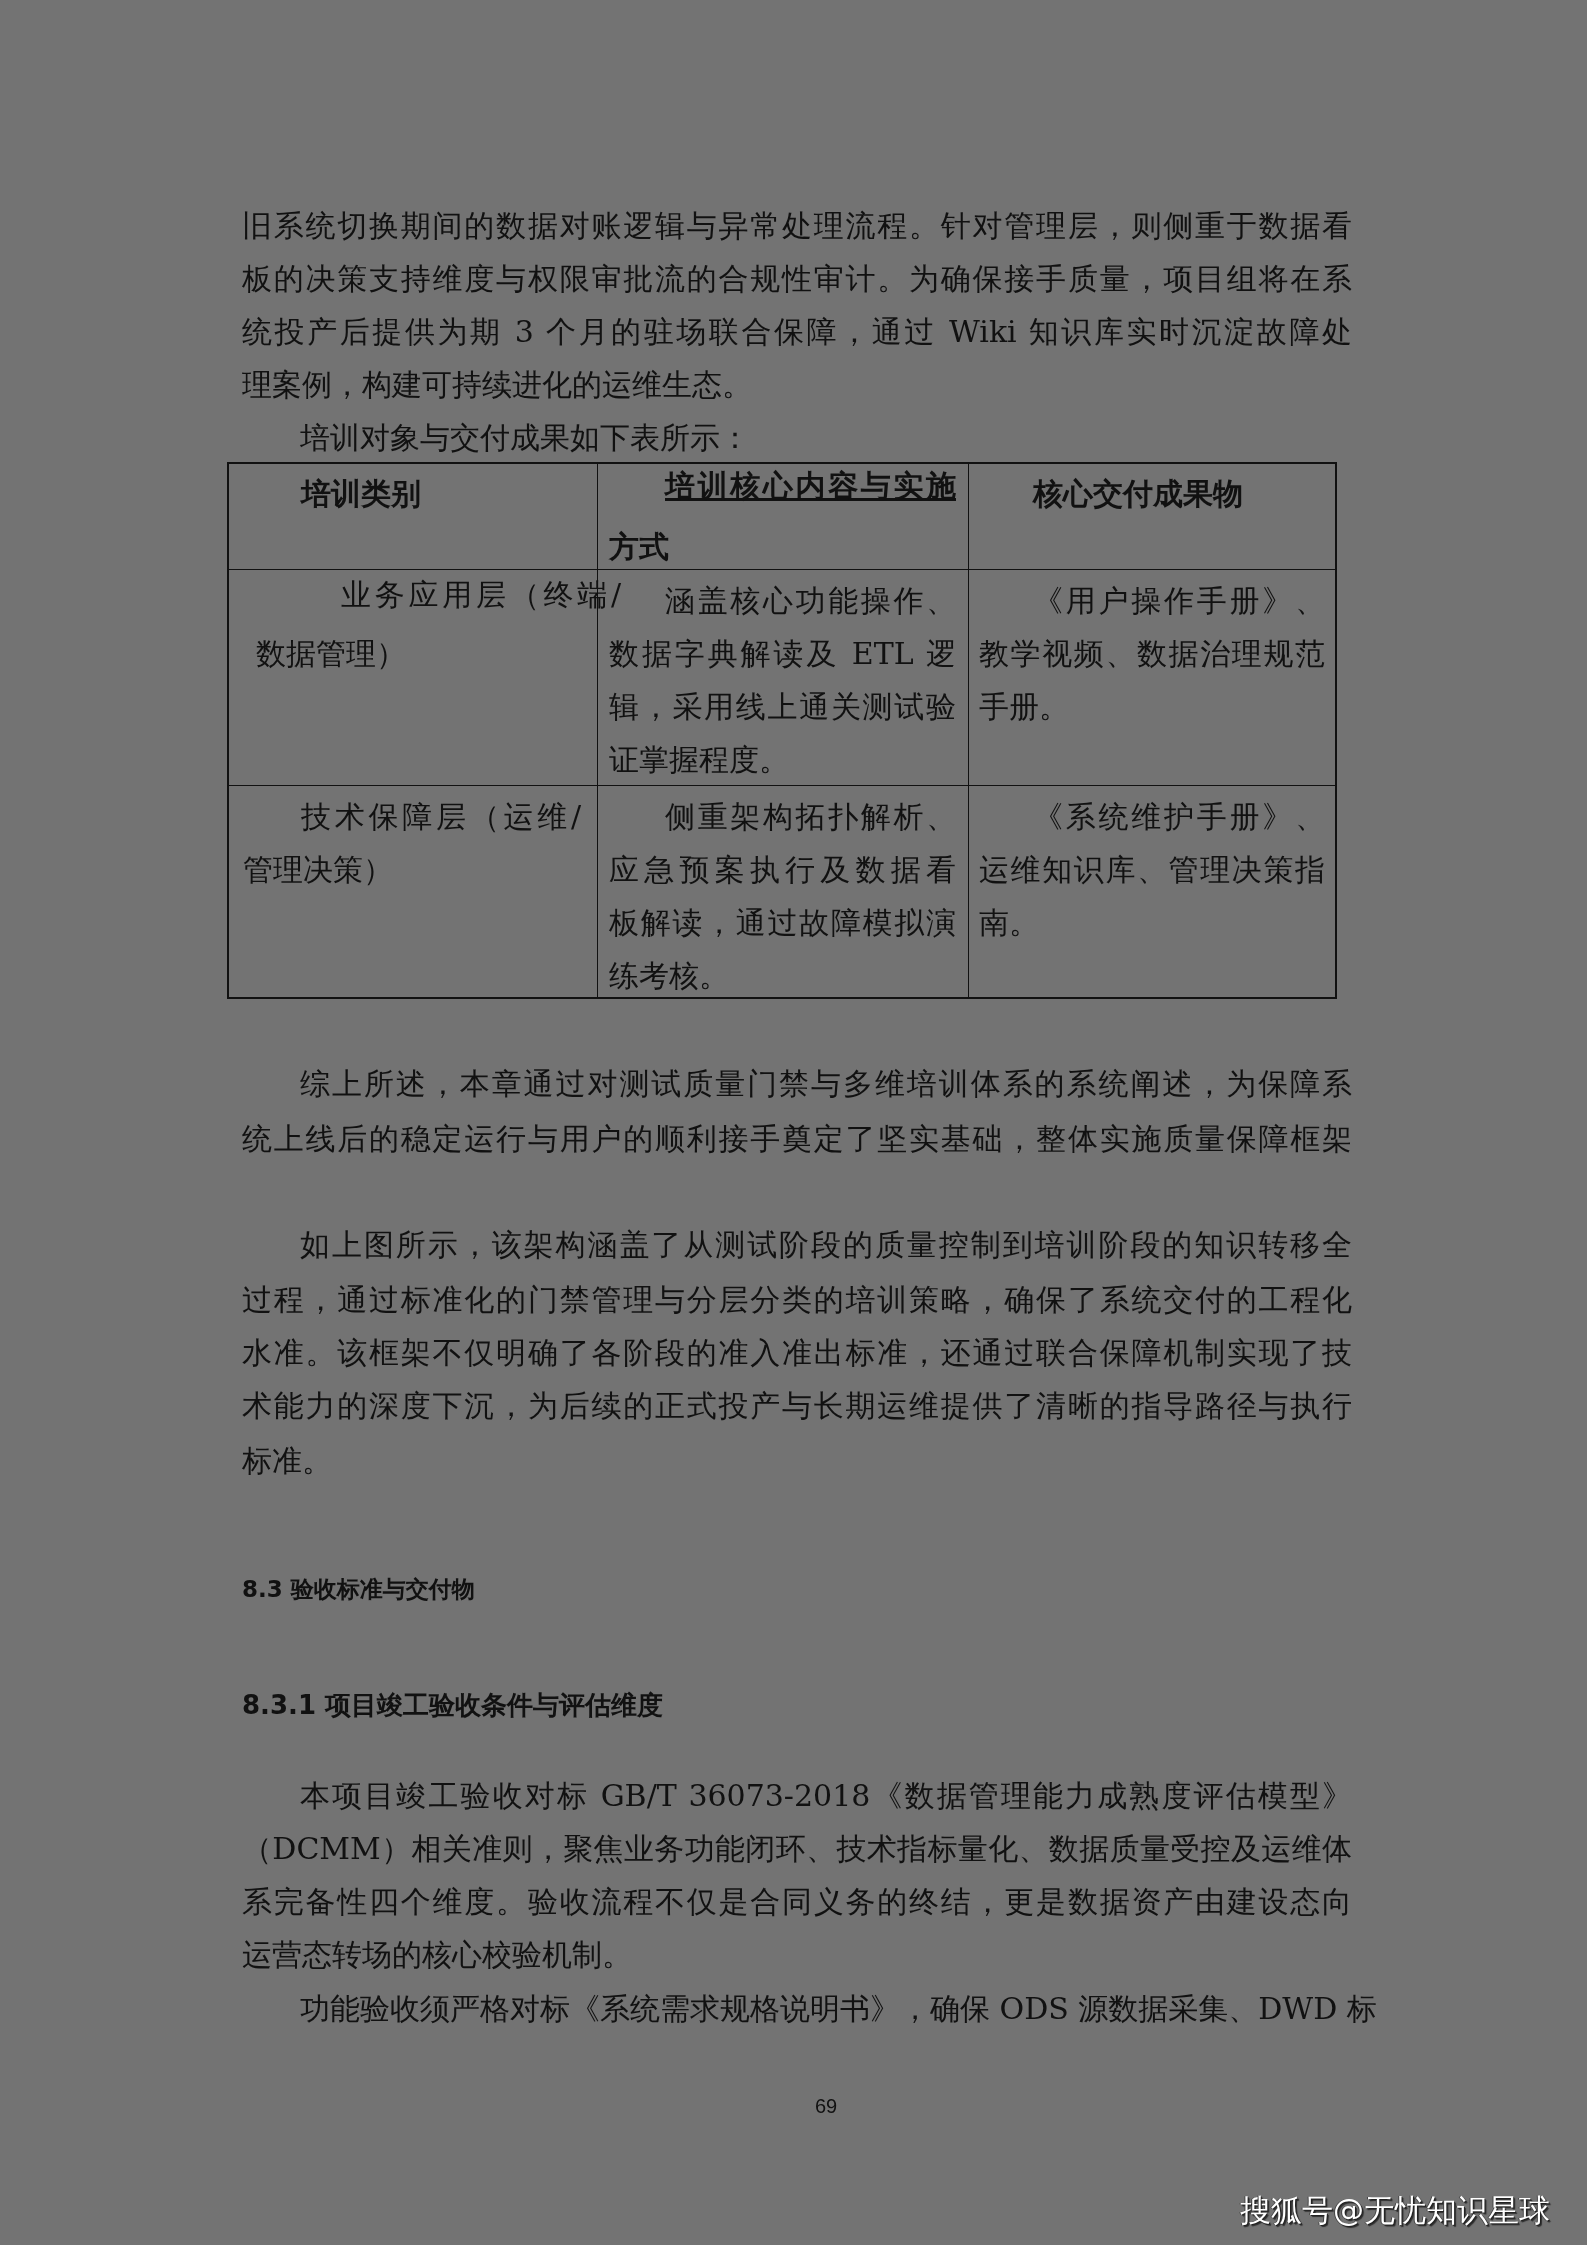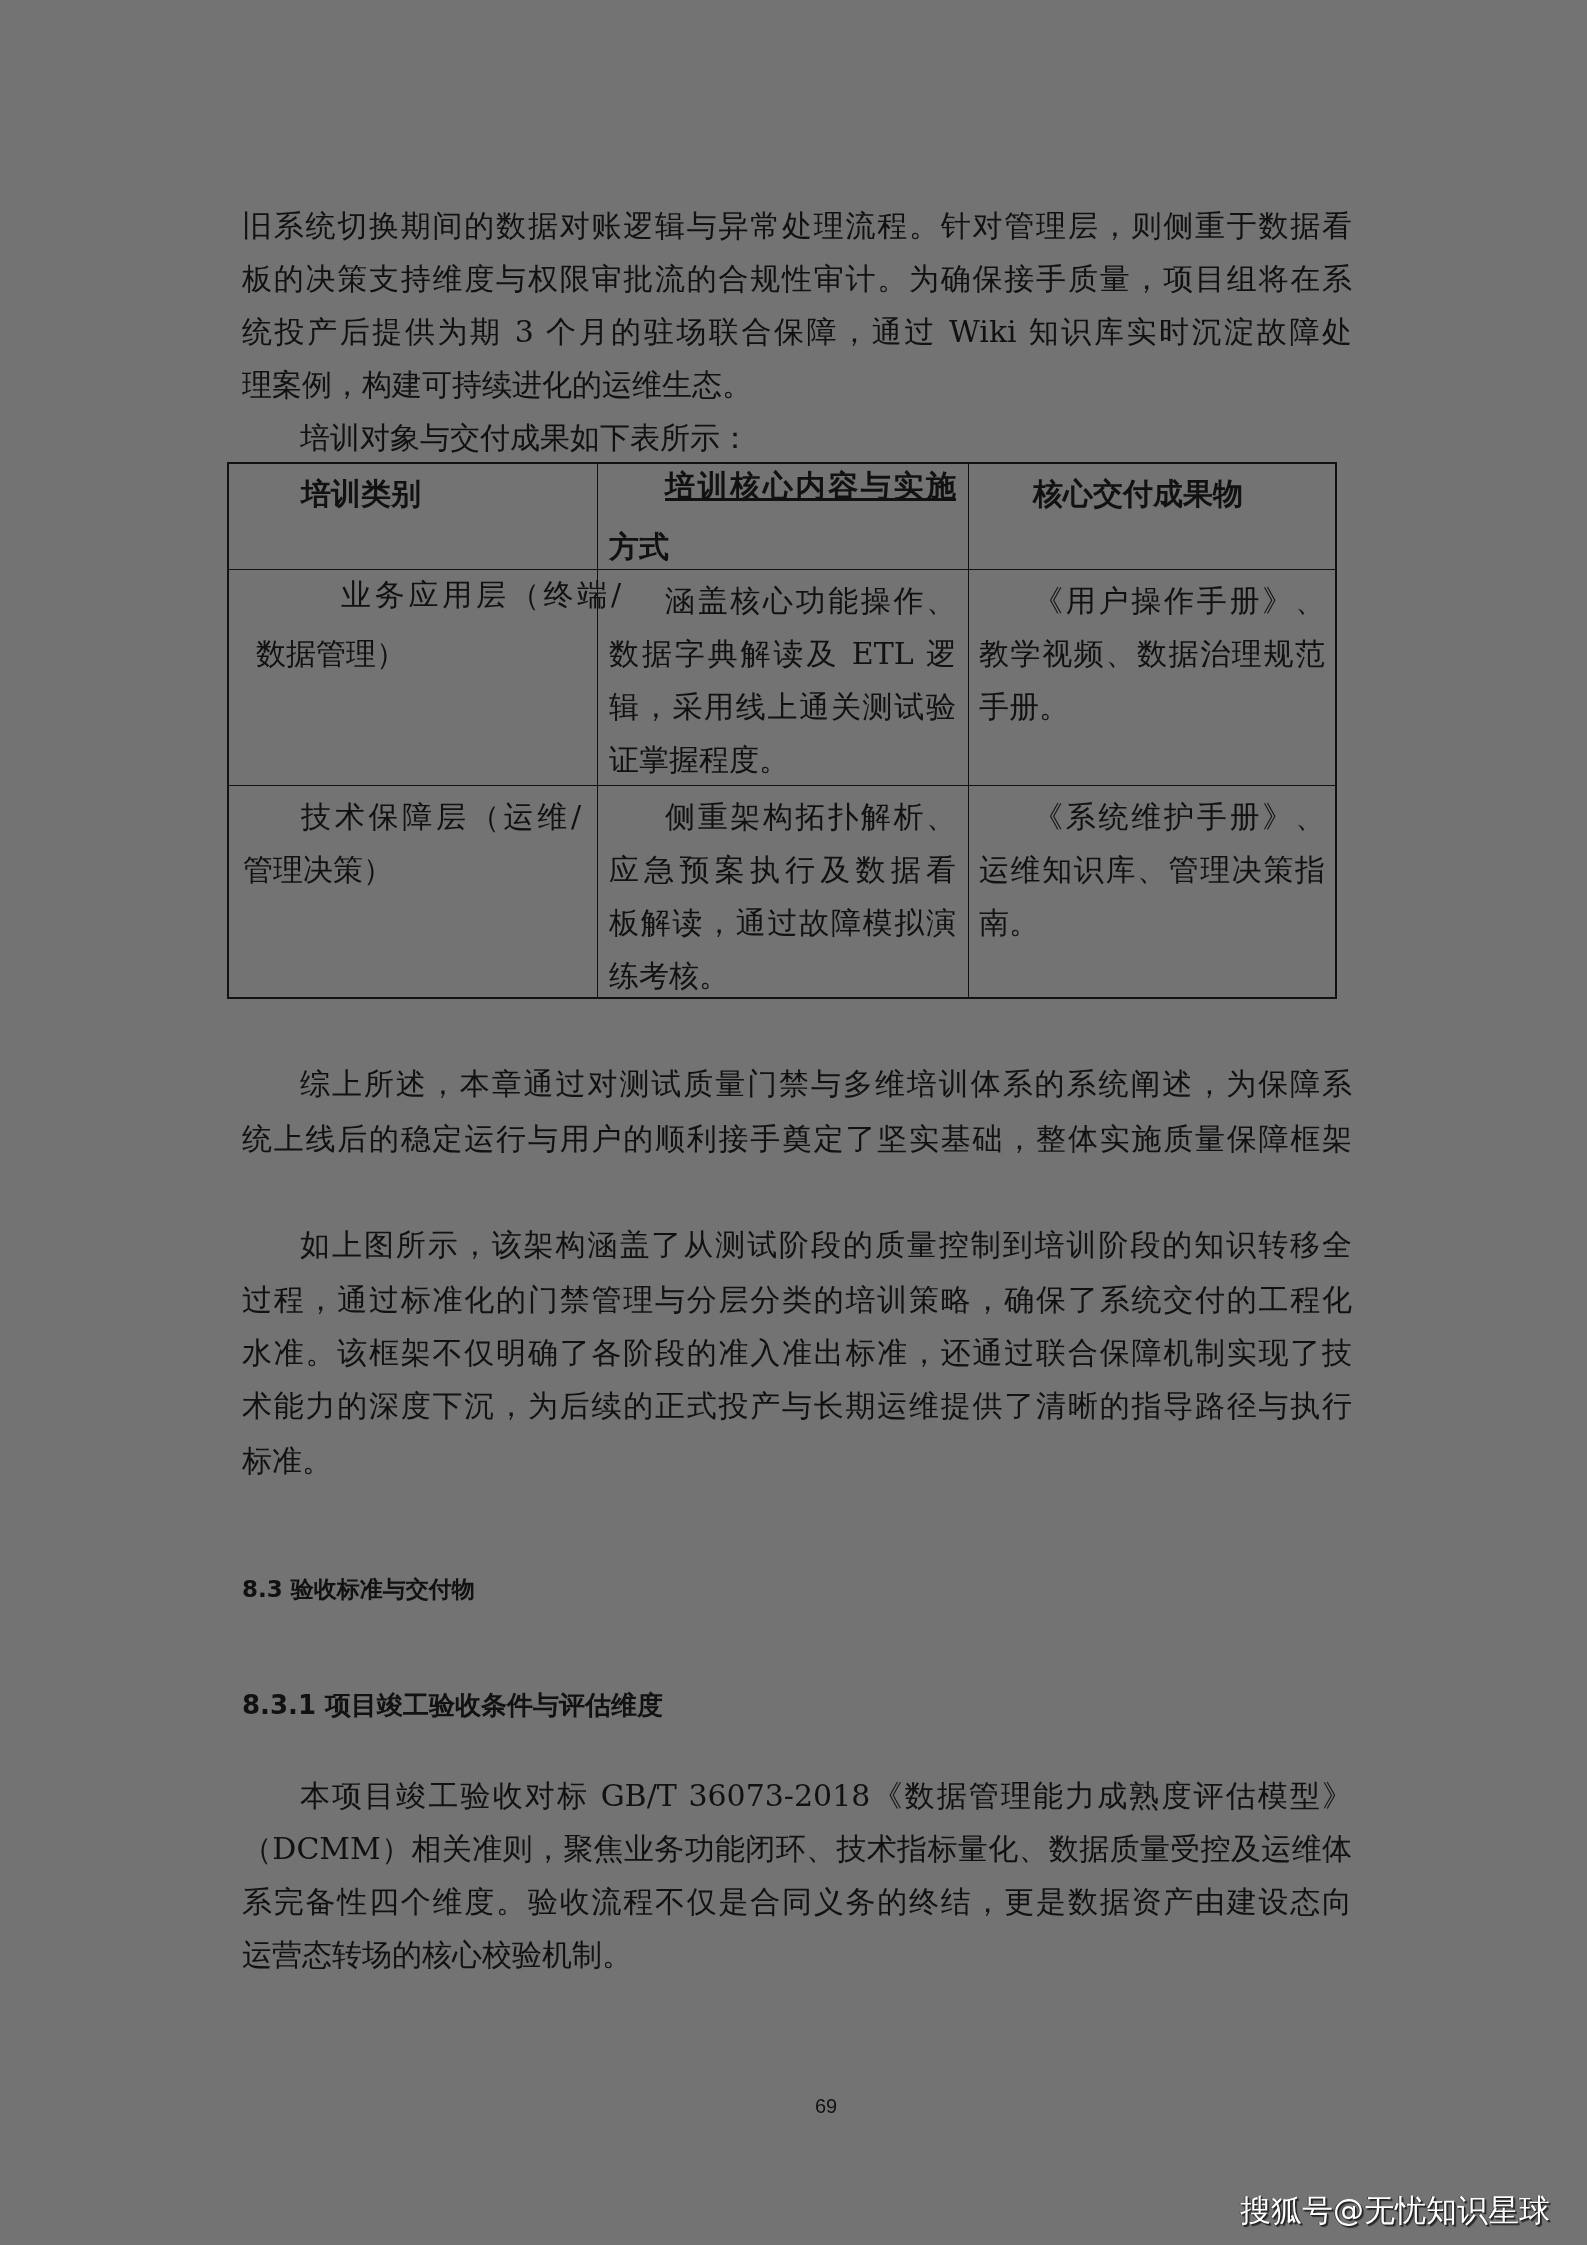--- a/index.html
+++ b/index.html
@@ -157,16 +157,17 @@
   <div class="heading h2" style="top:1567px">8.3 验收标准与交付物</div>
   <div class="heading h3" style="top:1684px">8.3.1 项目竣工验收条件与评估维度</div>
 
   <div>
     <div class="line indent" style="top:1776px">本项目竣工验收对标 GB/T 36073-2018《数据管理能力成熟度评估模型》</div>
     <div class="line" style="top:1829px">（DCMM）相关准则，聚焦业务功能闭环、技术指标量化、数据质量受控及运维体</div>
     <div class="line" style="top:1882px">系完备性四个维度。验收流程不仅是合同义务的终结，更是数据资产由建设态向</div>
     <div class="line last" style="top:1935px">运营态转场的核心校验机制。</div>
   </div>
 
+  <div class="line indent" style="top:1989px">功能验收须严格对标《系统需求规格说明书》，确保 ODS 源数据采集、DWD 标</div>
 
   <div class="page-number">69</div>
   <div class="watermark">搜狐号@无忧知识星球</div>
 </div>
 
 </body></html>

